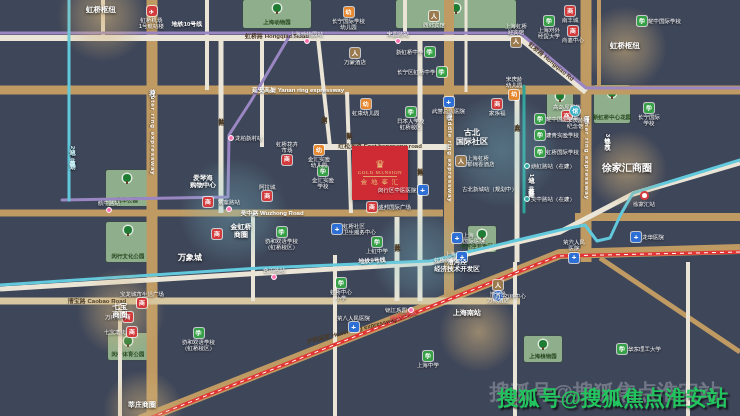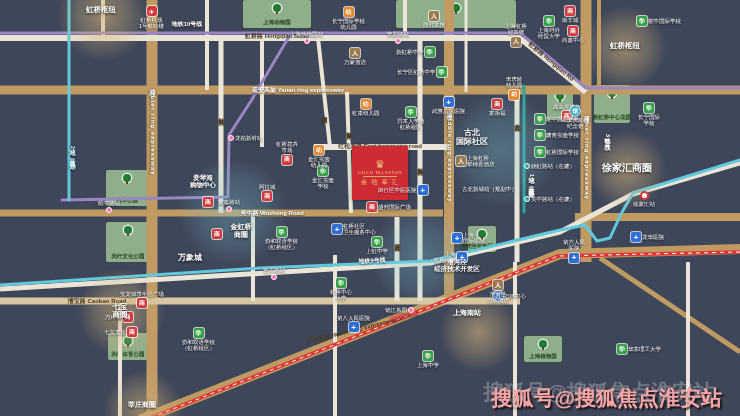--- a/index.html
+++ b/index.html
@@ -43,21 +43,21 @@
   .slbl{font-size:5.5px;color:#fff;text-shadow:0 1px 2px rgba(0,0,0,.9);white-space:nowrap;line-height:1.1;}
   .albl{position:absolute;transform:translate(-50%,-50%);text-align:center;color:#fff;font-weight:bold;
         text-shadow:0 1px 3px rgba(0,0,0,.85);line-height:1.12;white-space:nowrap;}
   #property{position:absolute;left:352px;top:146px;width:56px;height:54px;background:#cf2b35;
             display:flex;flex-direction:column;align-items:center;justify-content:center;gap:1px;
             box-shadow:0 0 4px rgba(0,0,0,.4);}
   #property .crown{color:#e6c27a;font-size:11px;line-height:10px;}
   #property .pen{color:#e6c27a;font-size:5px;font-family:"Liberation Serif",serif;letter-spacing:.5px;}
   #property .pdiv{width:34px;height:1px;background:rgba(230,194,122,.8);}
   #property .pcn{color:#e6c27a;font-size:6.5px;letter-spacing:1px;}
-  #watermark{position:absolute;right:18px;bottom:4px;font-size:21px;font-weight:bold;color:#fca5a5;
+  #watermark{position:absolute;right:12px;bottom:4px;font-size:21px;font-weight:bold;color:#22c55e;
              text-shadow:-8px -6px 0 rgba(235,235,235,.30),2px 2px 2px rgba(0,0,0,.75);}
 </style>
 </head>
 <body>
 
 <div id="stage">
   <div id="zones">
       <div class="zone" style="left: 243px; top: 0px; width: 68px; height: 28px;">
         <div class="tree"></div>
         <div class="zlbl">上海动物园</div>

